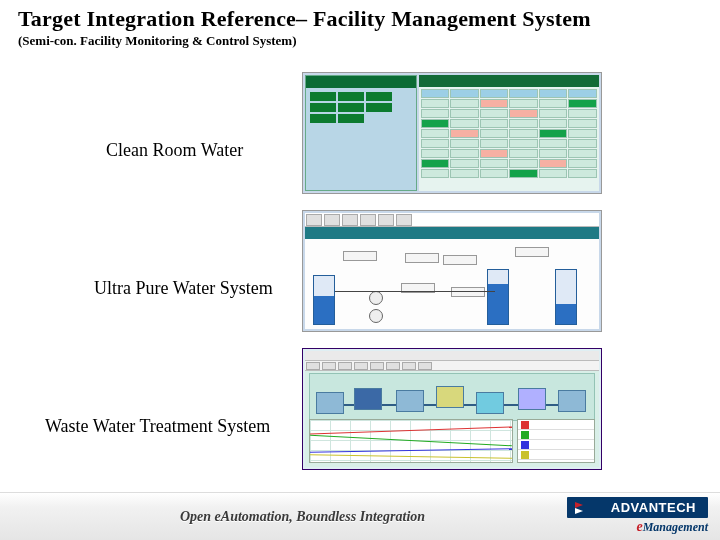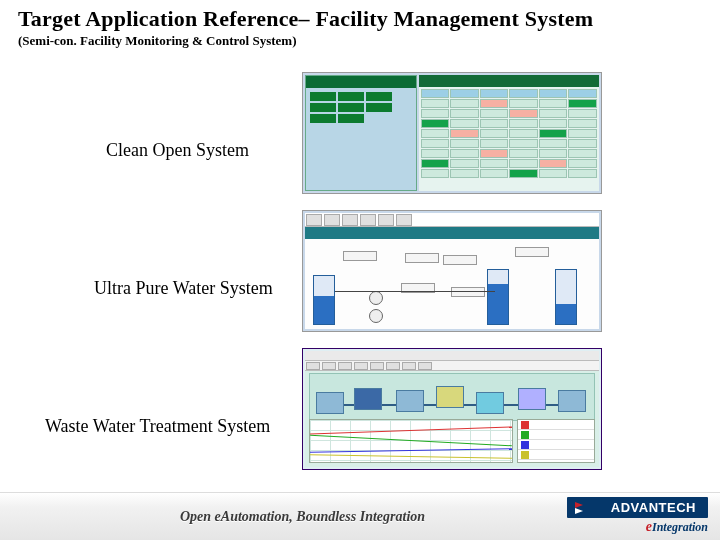--- a/index.html
+++ b/index.html
@@ -97,24 +97,24 @@
   .footer .logo .mark::after { top:7px; border-left-color:#fff; }
   .footer .logo .word { color:#fff; font-weight:bold; font-family: Arial, sans-serif; font-size:13px; letter-spacing:0.5px; }
   .footer .sublogo { font-family: Georgia, serif; font-style:italic; font-size:12px; margin-top:1px; }
   .footer .sublogo .e { color:#c6212a; font-weight:bold; font-style:italic; font-size:14px; }
   .footer .sublogo .rest { color:#05376a; font-weight:bold; }
 </style>
 </head>
 <body>
 <div class="slide">
 
-  <div class="title">Target Application Reference– Facility Management System</div>
+  <div class="title">Target Integration Reference– Facility Management System</div>
   <div class="subtitle">(Semi-con. Facility Monitoring &amp; Control System)</div>
 
-  <div class="label l1">Clean Open System</div>
+  <div class="label l1">Clean Room Water</div>
   <div class="label l3">Waste Water Treatment System</div>
   <div class="label l2">Ultra Pure Water System</div>
 
   <div class="shot s1">
     <div class="inner">
       <div class="left">
         <div class="hdr"></div>
         <div class="pad">
           <div class="pill"></div>
             <div class="pill"></div>
@@ -271,18 +271,18 @@
   </div>
 
   <div class="footer">
     <div class="tagline">Open eAutomation, Boundless Integration</div>
     <div class="brand">
       <div class="logo">
         <div class="mark"></div>
         <div class="word">ADVANTECH</div>
       </div>
       <div class="sublogo">
-        <span class="e">e</span><span class="rest">Integration</span>
+        <span class="e">e</span><span class="rest">Management</span>
       </div>
     </div>
   </div>
 
 </div>
 
 </body></html>

